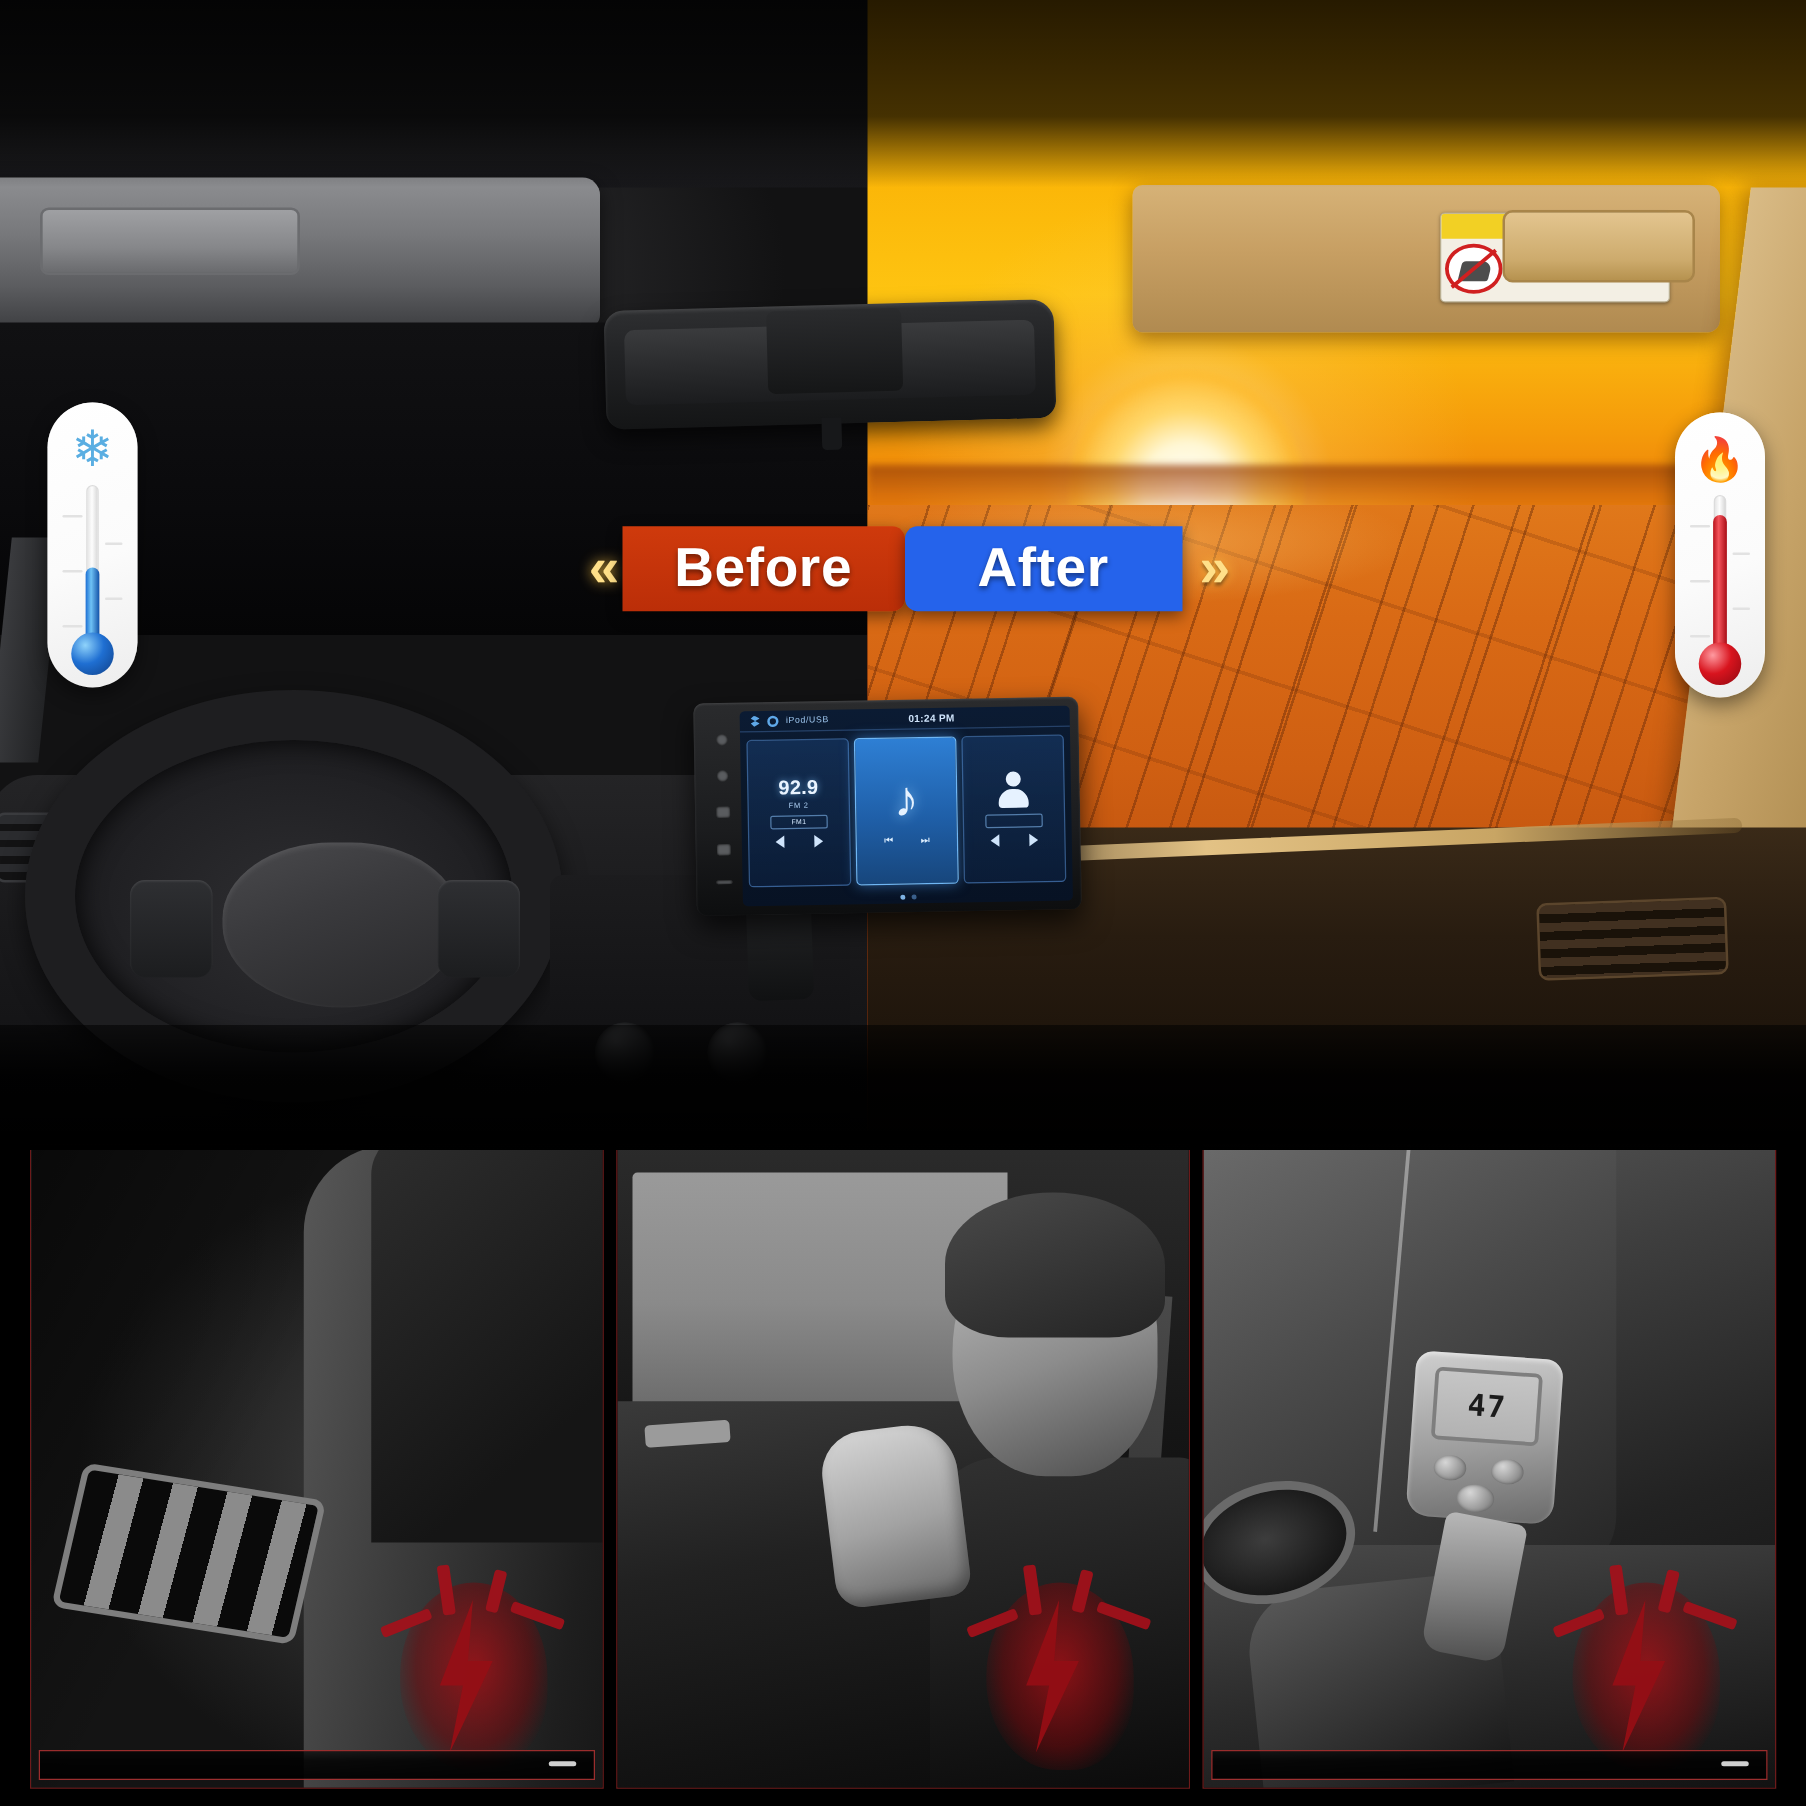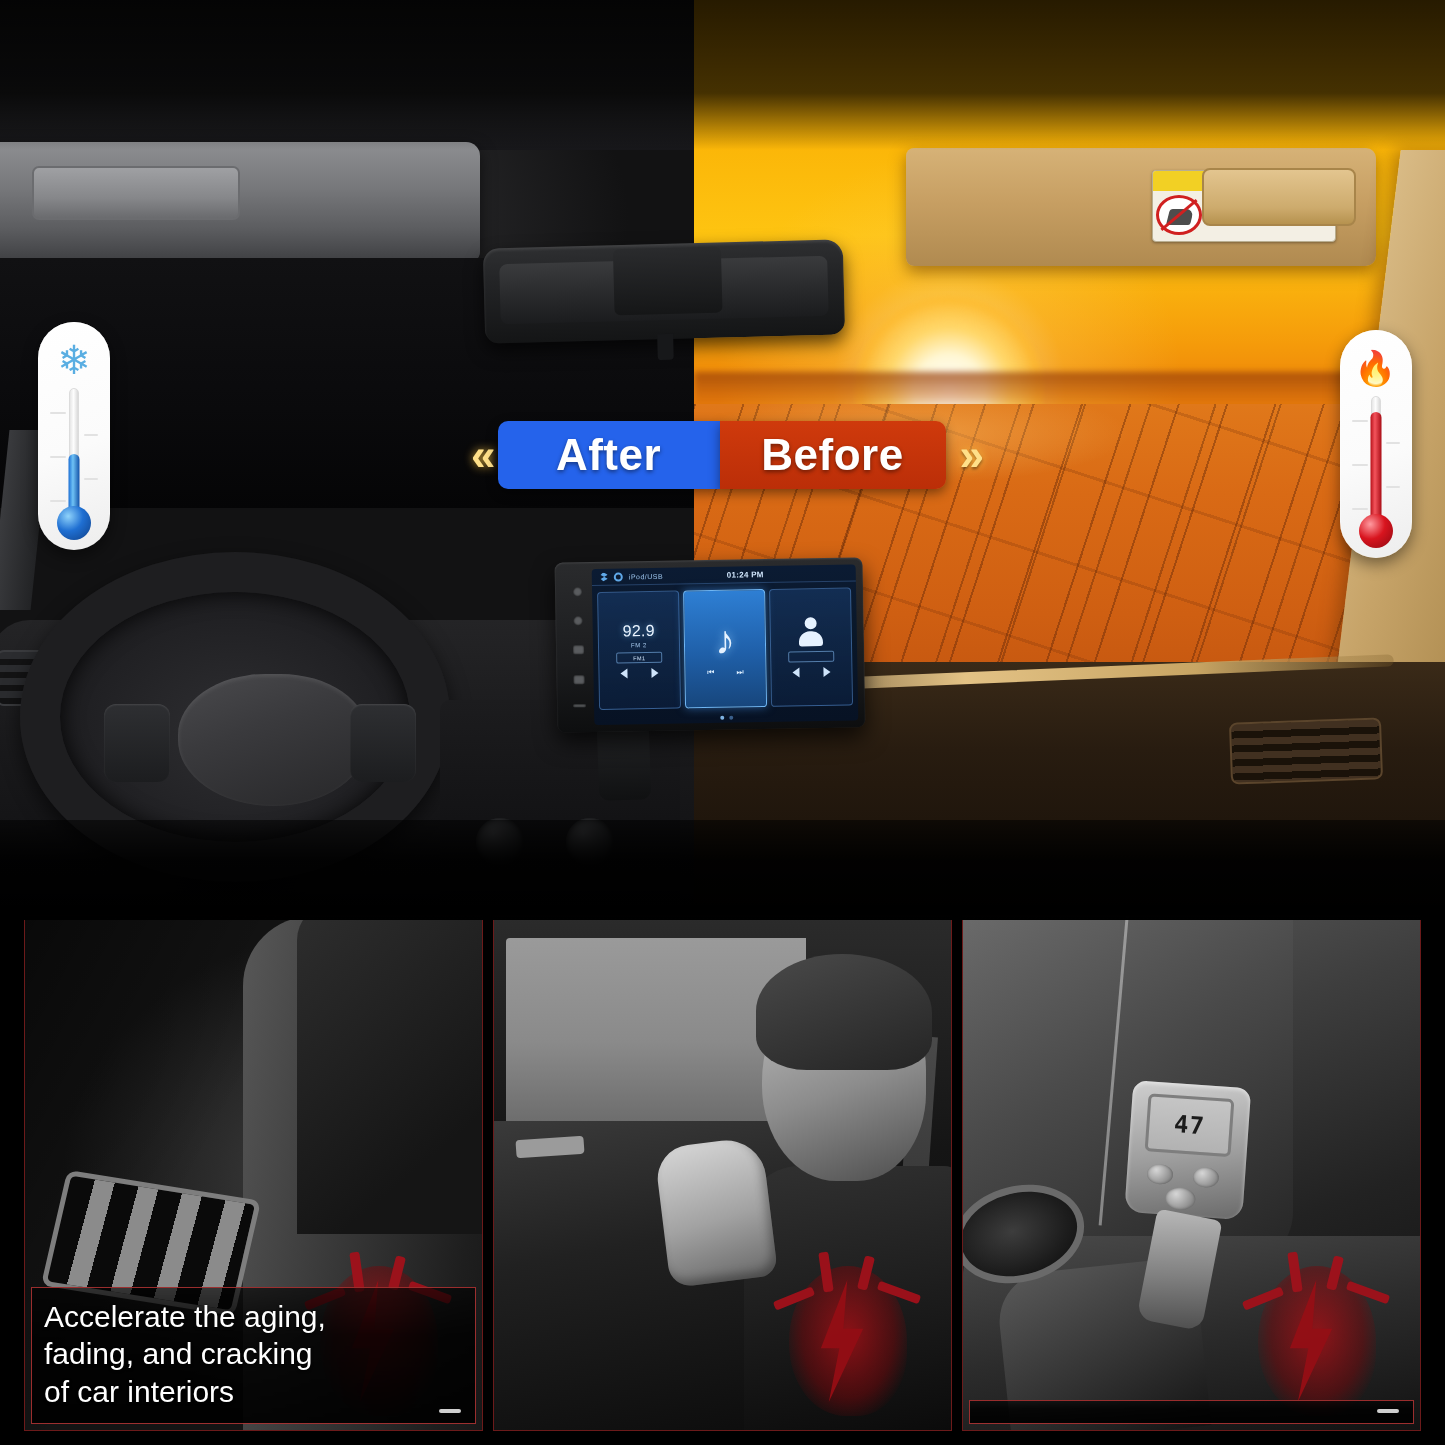--- a/index.html
+++ b/index.html
@@ -275,21 +275,21 @@
     flex: 1; border-radius: 4px; border: 1px solid rgba(100,160,230,0.45);
     background: linear-gradient(180deg, rgba(26,62,112,0.55), rgba(12,32,62,0.7));
     display: flex; flex-direction: column; align-items: center; justify-content: center; gap: 2px;
     position: relative;
   }
   .hu-tile.mid {
     background: linear-gradient(180deg, #2e7fd4 0%, #1f5fa8 55%, #17467c 100%);
     border-color: #6fb6f4;
     box-shadow: 0 0 10px rgba(70,150,240,0.55);
   }
-  .hu-freq { font-size: 16px; font-weight: 400; color: #eaf4ff; letter-spacing: .2px; text-shadow: 0 0 6px rgba(130,200,255,0.7); }
+  .hu-freq { font-size: 16px; font-weight: 700; color: #eaf4ff; letter-spacing: .2px; text-shadow: 0 0 6px rgba(130,200,255,0.7); }
   .hu-band { font-size: 6px; color: #a9ccf0; letter-spacing: .6px; }
   .hu-pill {
     margin-top: 2px; width: 58%; height: 11px; border-radius: 2px;
     border: 1px solid rgba(130,185,240,0.6);
     display: flex; align-items: center; justify-content: center;
     font-size: 5.5px; color: #d5e9ff; letter-spacing: .4px;
   }
   .hu-arrows { display: flex; gap: 24px; margin-top: 3px; }
   .hu-arrow { width: 0; height: 0; border-top: 5px solid transparent; border-bottom: 5px solid transparent; }
   .hu-arrow.l { border-right: 7px solid #cfe4fb; }
@@ -778,25 +778,25 @@
         <div class="thermo-stem"></div>
         <div class="thermo-fill"></div>
         <div class="thermo-bulb"></div>
       </div>
     </div>
 
     <div class="badges">
       <span class="chev left">
         <span>«</span>
       </span>
+      <div class="badge badge-before">
+        <span class="badge-txt">Before</span>
+      </div>
       <div class="badge badge-after">
         <span class="badge-txt">After</span>
-      </div>
-      <div class="badge badge-before">
-        <span class="badge-txt">Before</span>
       </div>
       <span class="chev right">
         <span>»</span>
       </span>
     </div>
   </div>
 
   <div class="title-scrim"></div>
 
   <div class="midband"></div>
@@ -812,23 +812,20 @@
         </div>
         <div class="splat sp1">
           <div class="blob"></div>
             <div class="bolt"></div>
           <div class="spike s1"></div>
             <div class="spike s2"></div>
           <div class="spike s3"></div>
             <div class="spike s4"></div>
         </div>
         <div class="caption">
-          <p>Accelerate the aging,
-fading, and cracking
-of car interiors</p>
           <span class="cap-cursor"></span>
         </div>
       </div>
 
       <div class="panel">
         <div class="photo p2">
           <div class="window"></div>
           <div class="door"></div>
           <div class="door-handle"></div>
           <div class="belt"></div>

